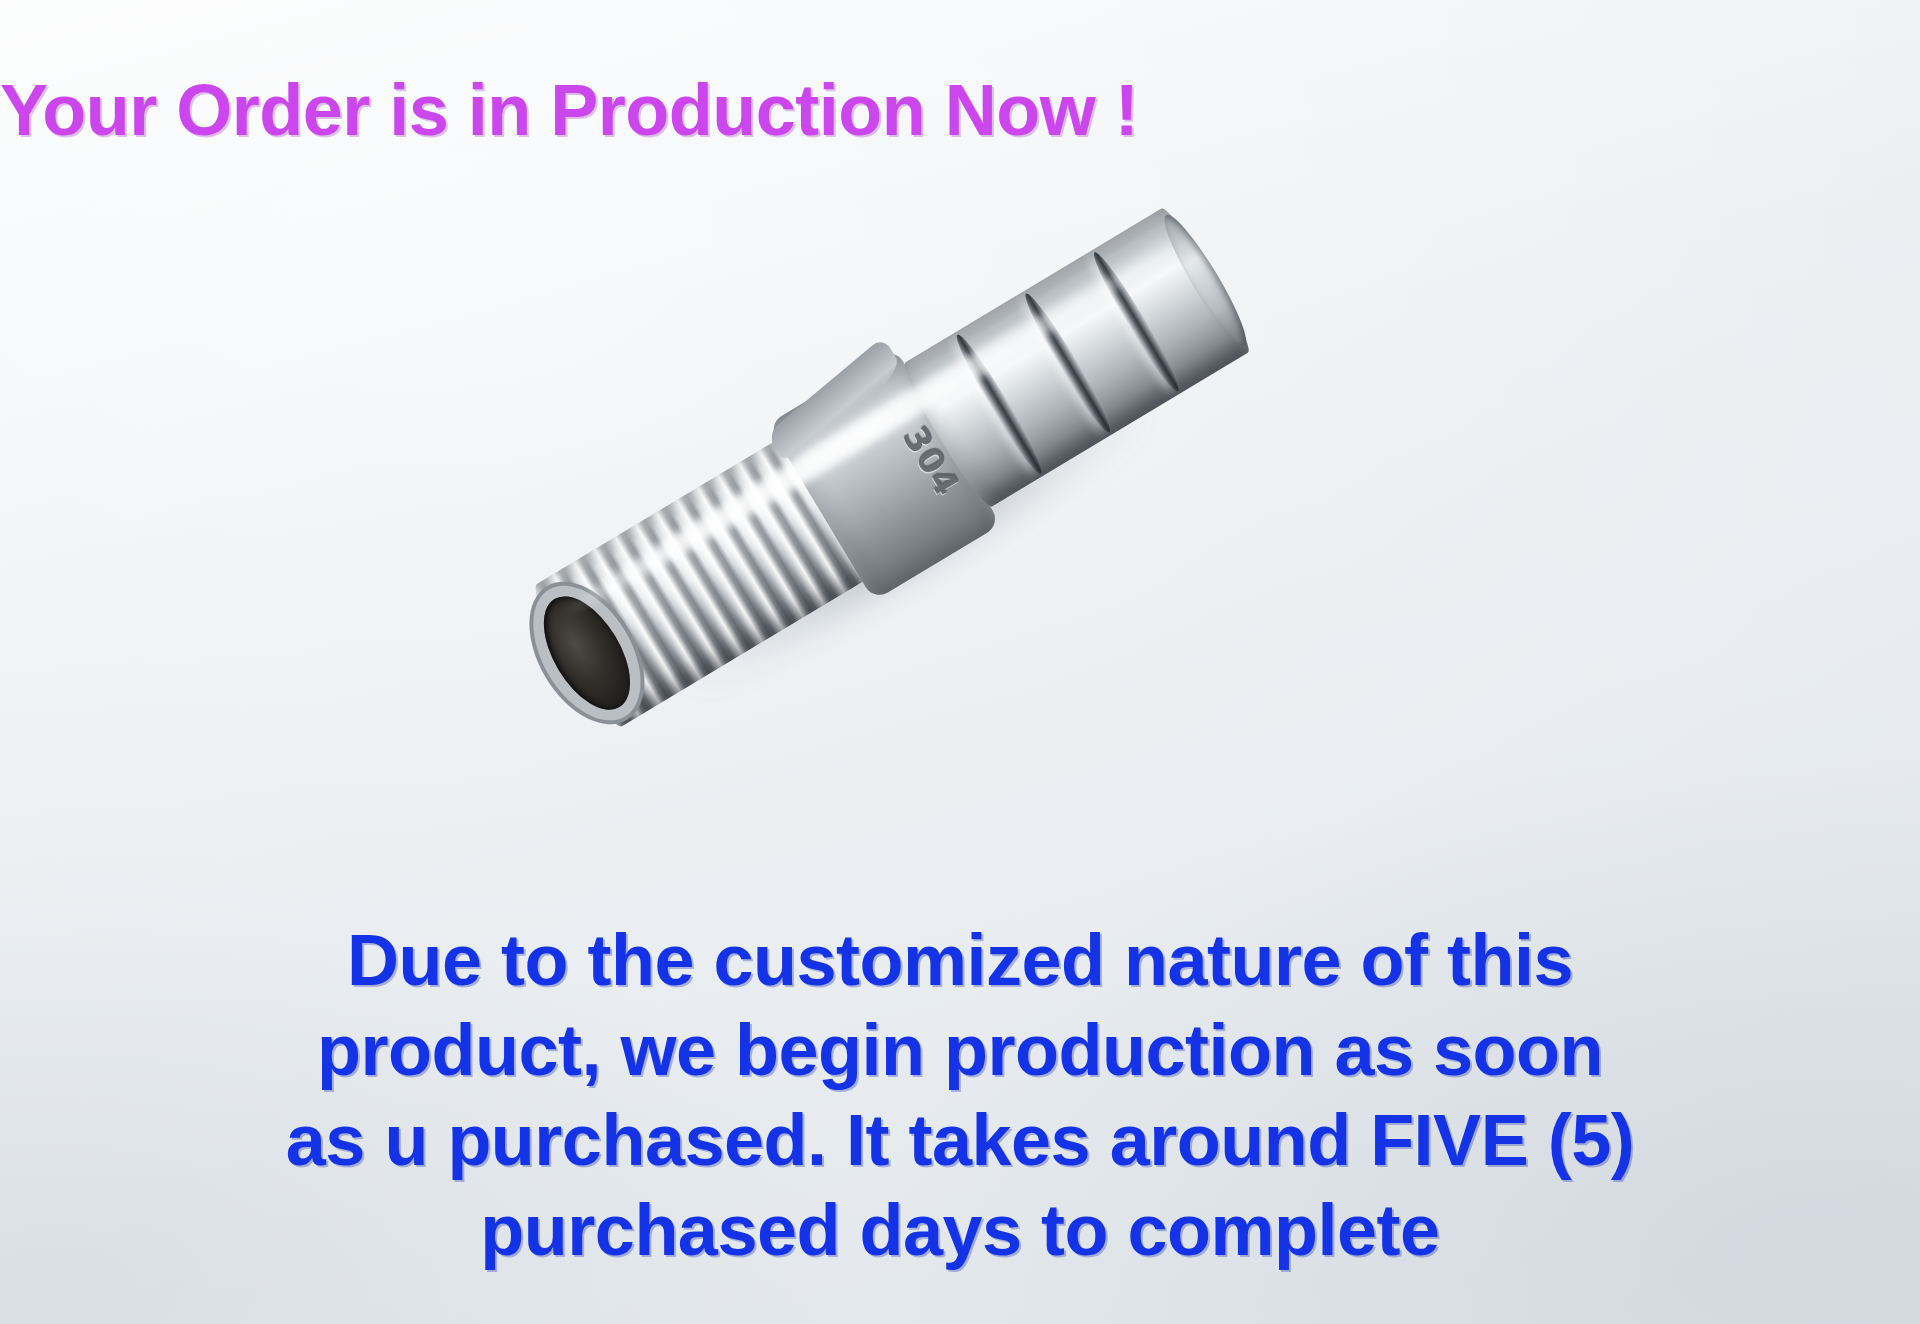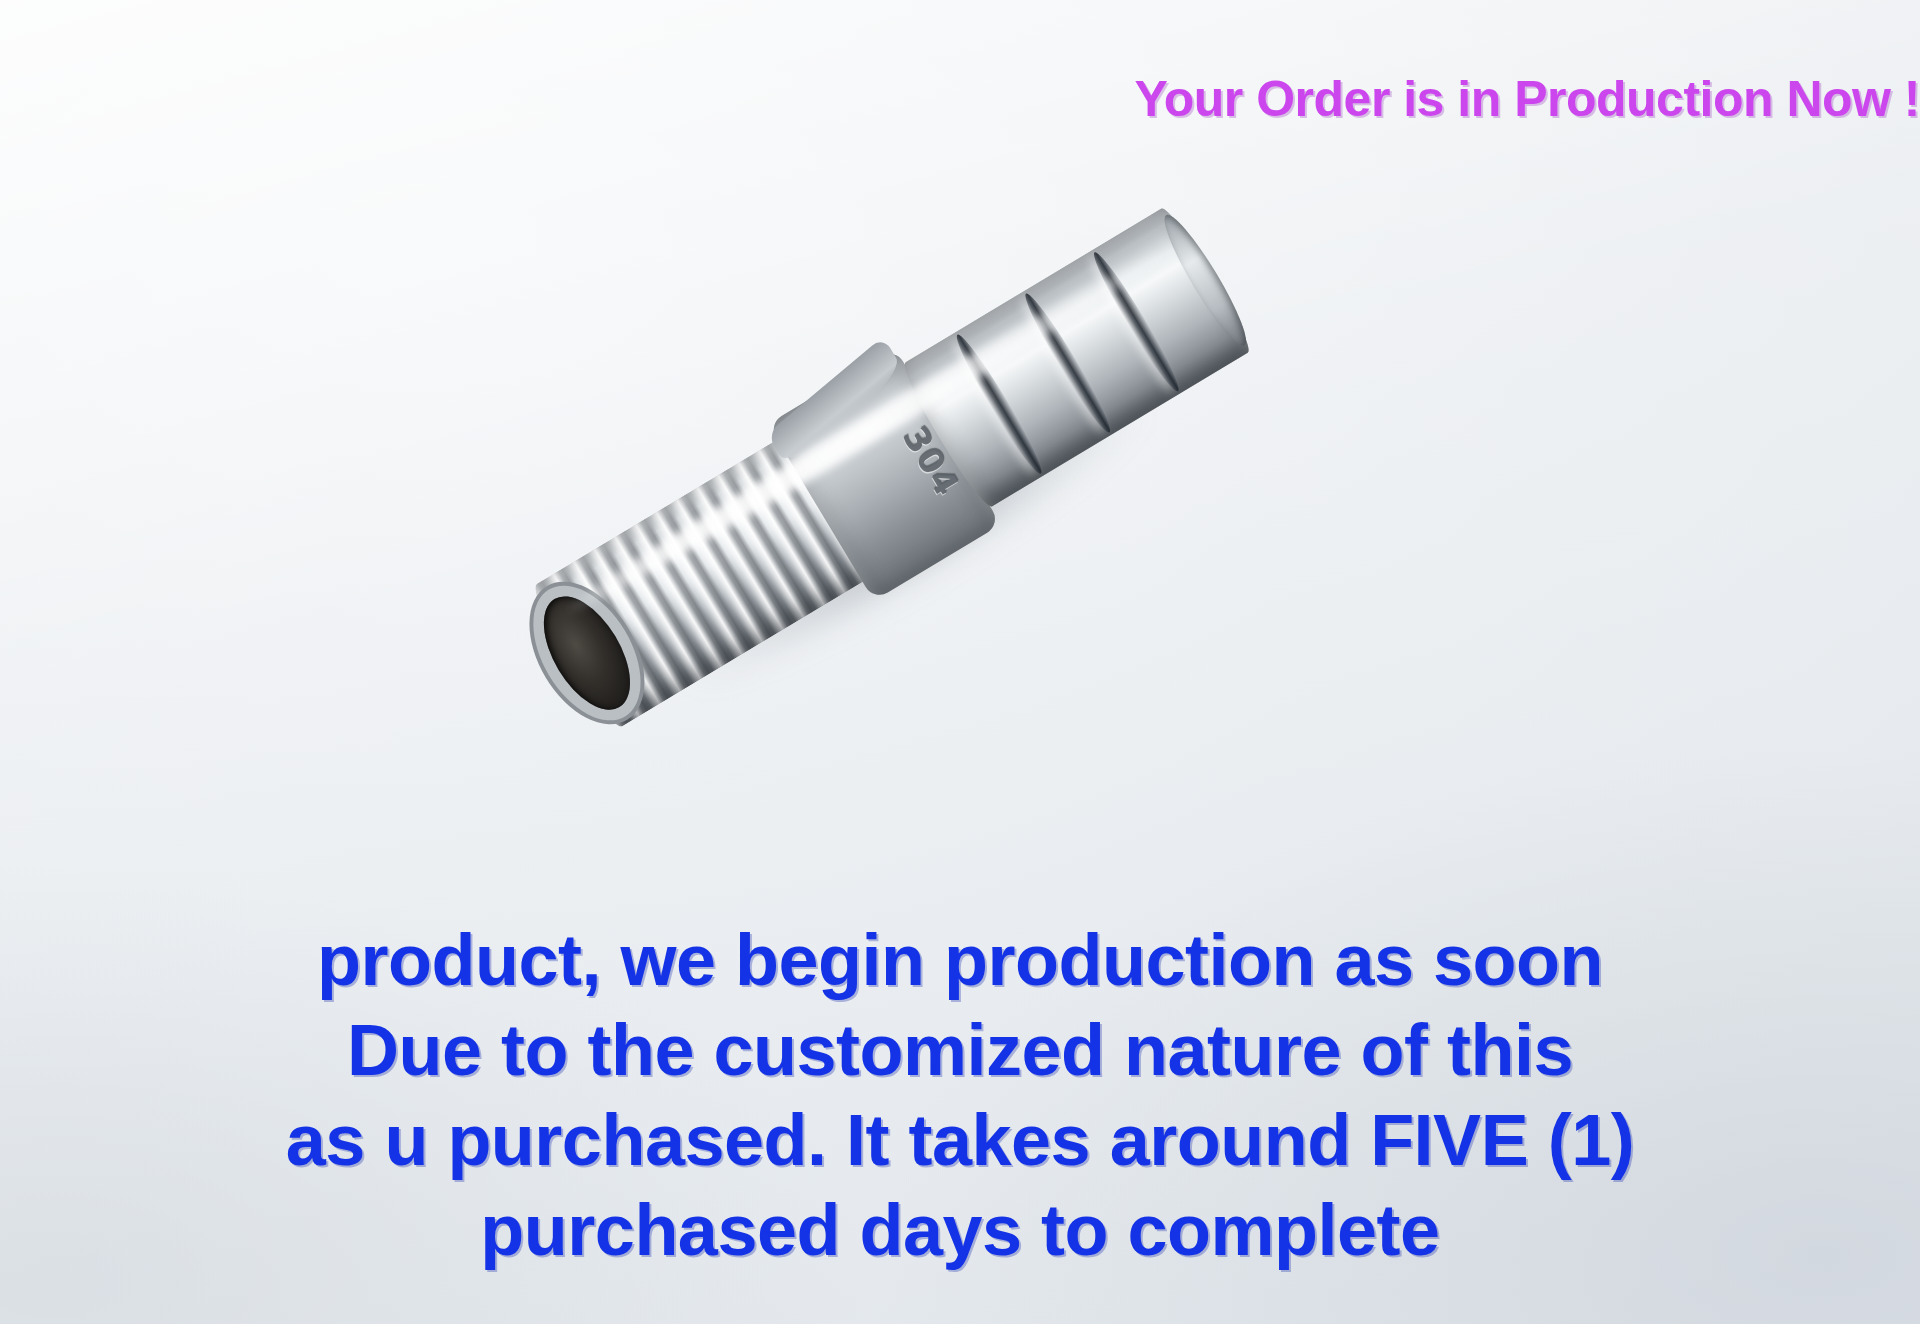--- a/index.html
+++ b/index.html
@@ -35,22 +35,22 @@
       radial-gradient(ellipse 60% 45% at 3% 97%, rgba(205,211,218,0.45) 0%, rgba(205,211,218,0) 70%);
     pointer-events: none;
   }
 
   
   .headline {
     position: absolute;
     left: 0;
     right: 0;
     top: 74px;
-    text-align: right;
-    font-size: 50px;
+    text-align: left;
+    font-size: 72px;
     font-weight: bold;
     letter-spacing: -0.5px;
     color: #cc46ee;
     text-shadow: 2px 2px 0 rgba(150,60,185,0.30);
     white-space: nowrap;
     line-height: 1.0;
   }
 
   
   .message {
@@ -248,19 +248,19 @@
       <div class="barb-ring r3"></div>
       <div class="barb-cap"></div>
     </div>
 
     <div class="spec"></div>
   </div>
 
   <div class="headline">Your Order is in Production Now !</div>
 
   <div class="message">
+    <span class="ln">Due to the customized nature of this</span>
     <span class="ln">product, we begin production as soon</span>
-    <span class="ln">Due to the customized nature of this</span>
-    <span class="ln">as u purchased. It takes around FIVE (1)</span>
+    <span class="ln">as u purchased. It takes around FIVE (5)</span>
     <span class="ln">purchased days to complete</span>
   </div>
 
 </div>
 
 </body></html>

